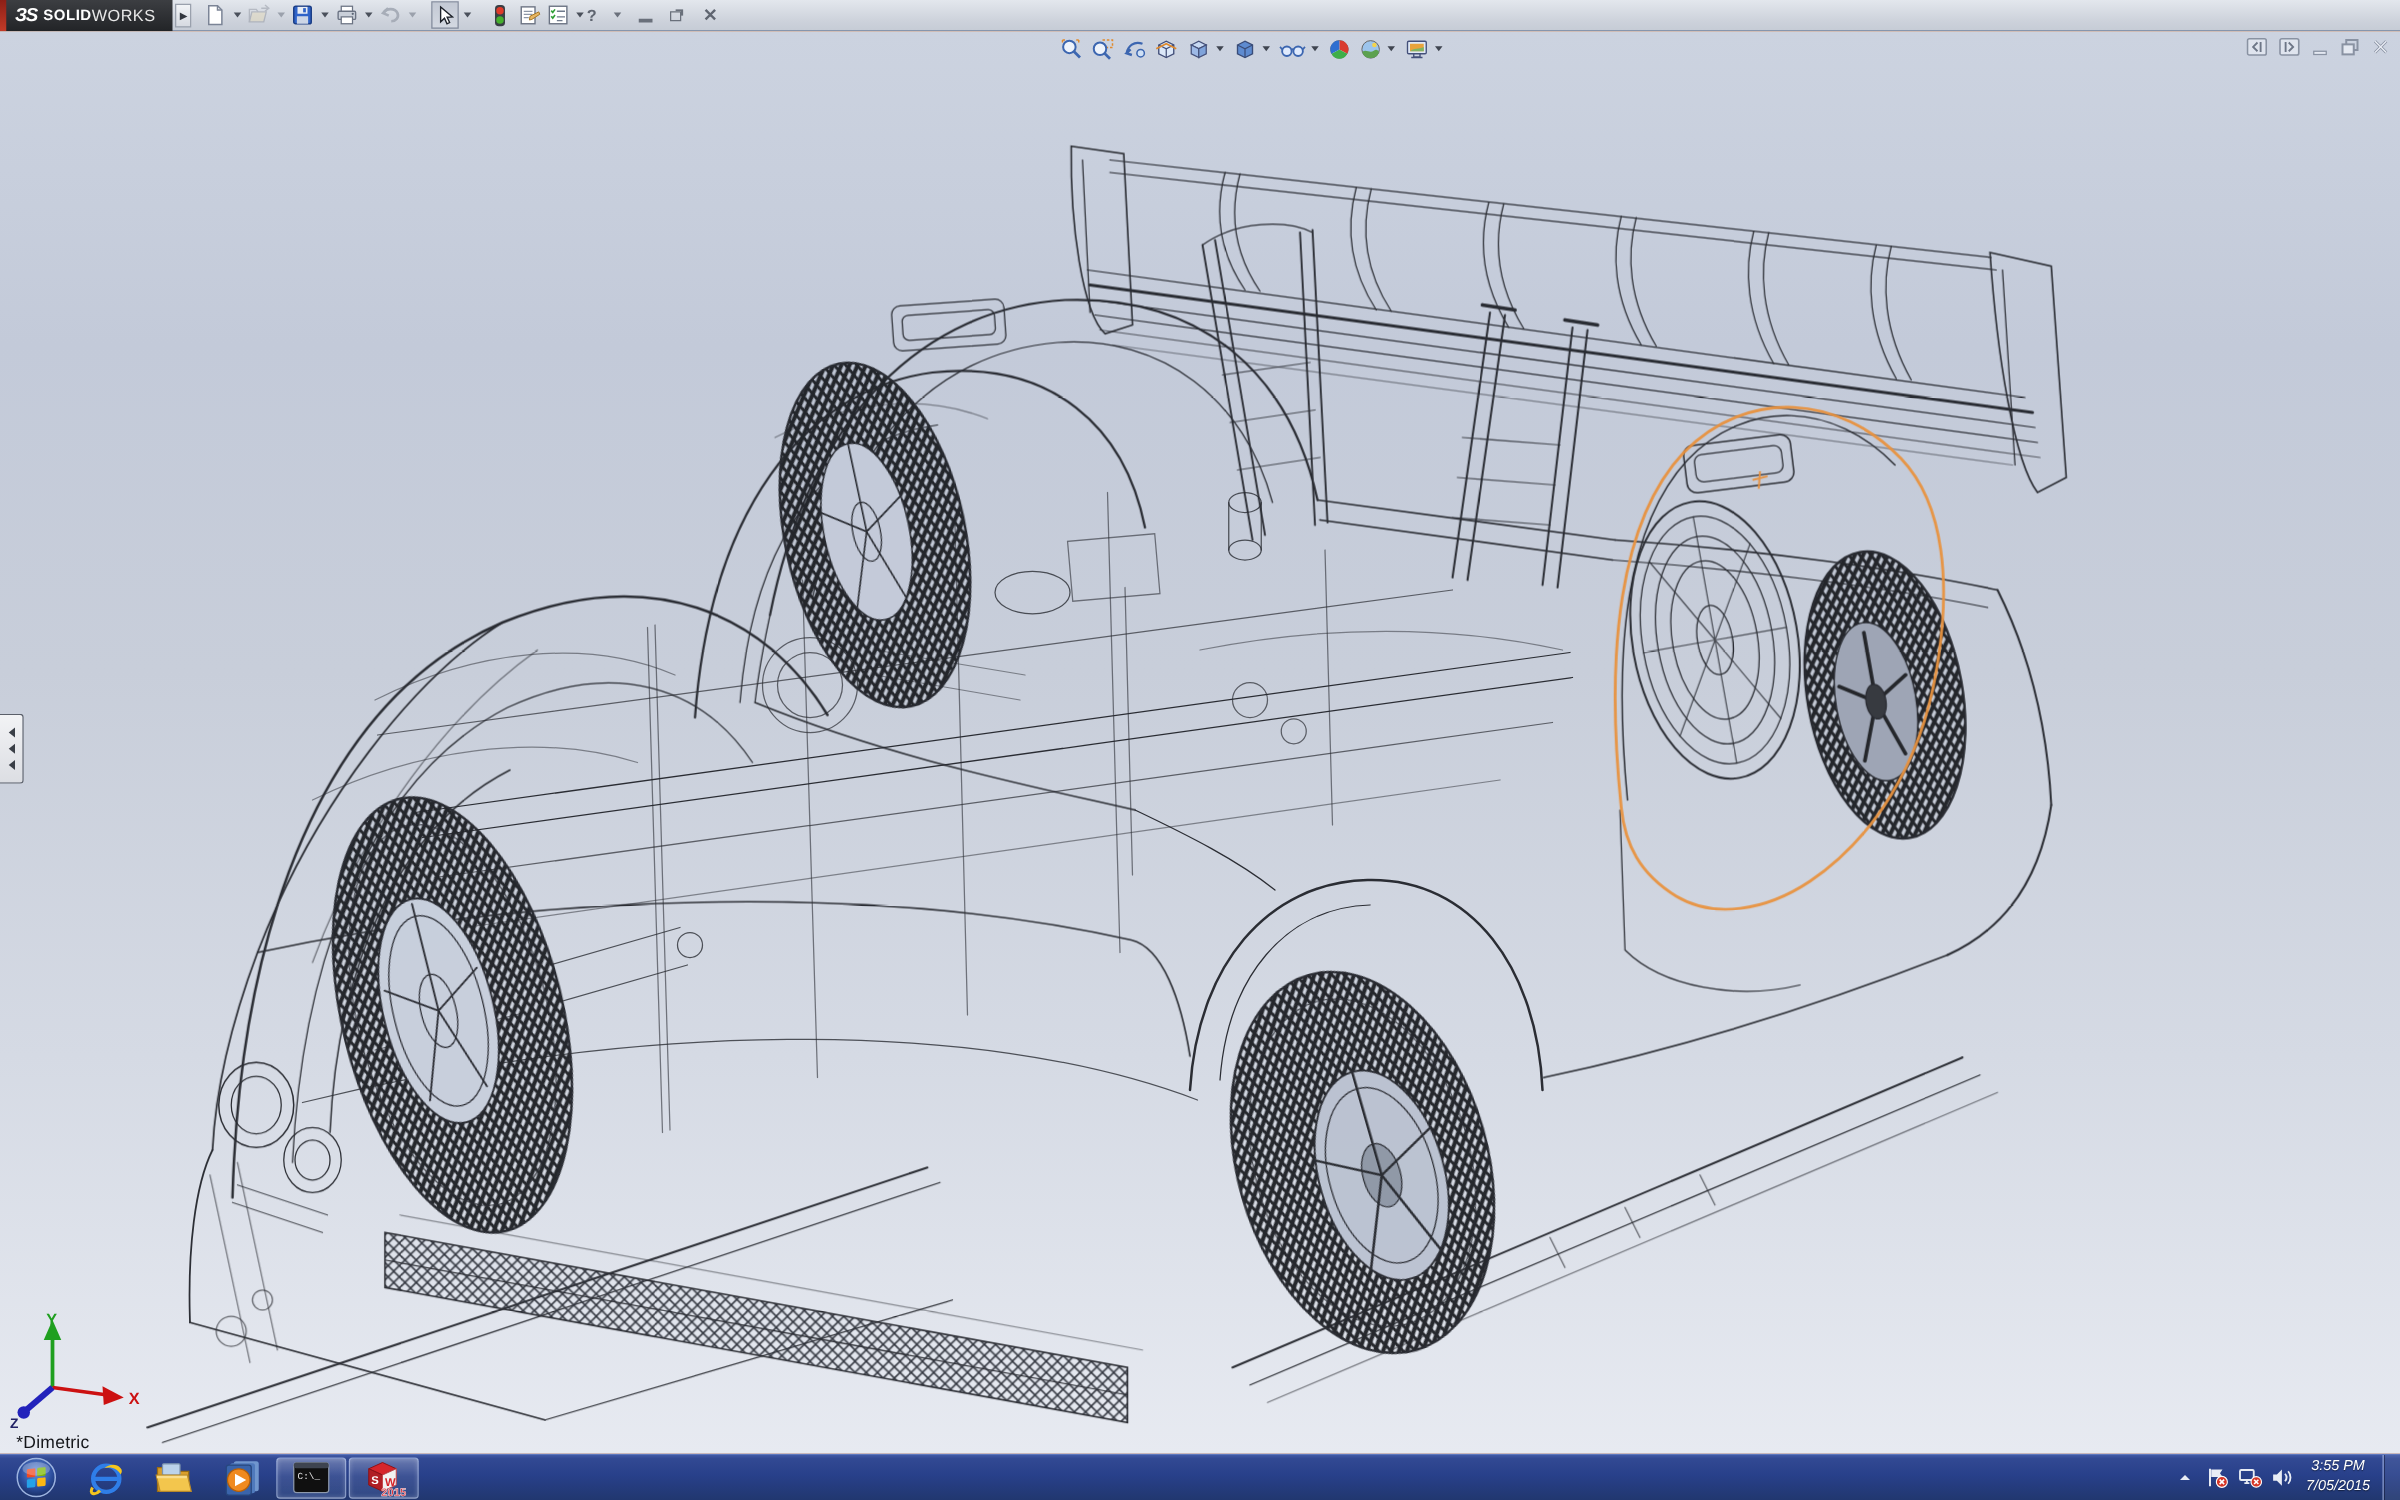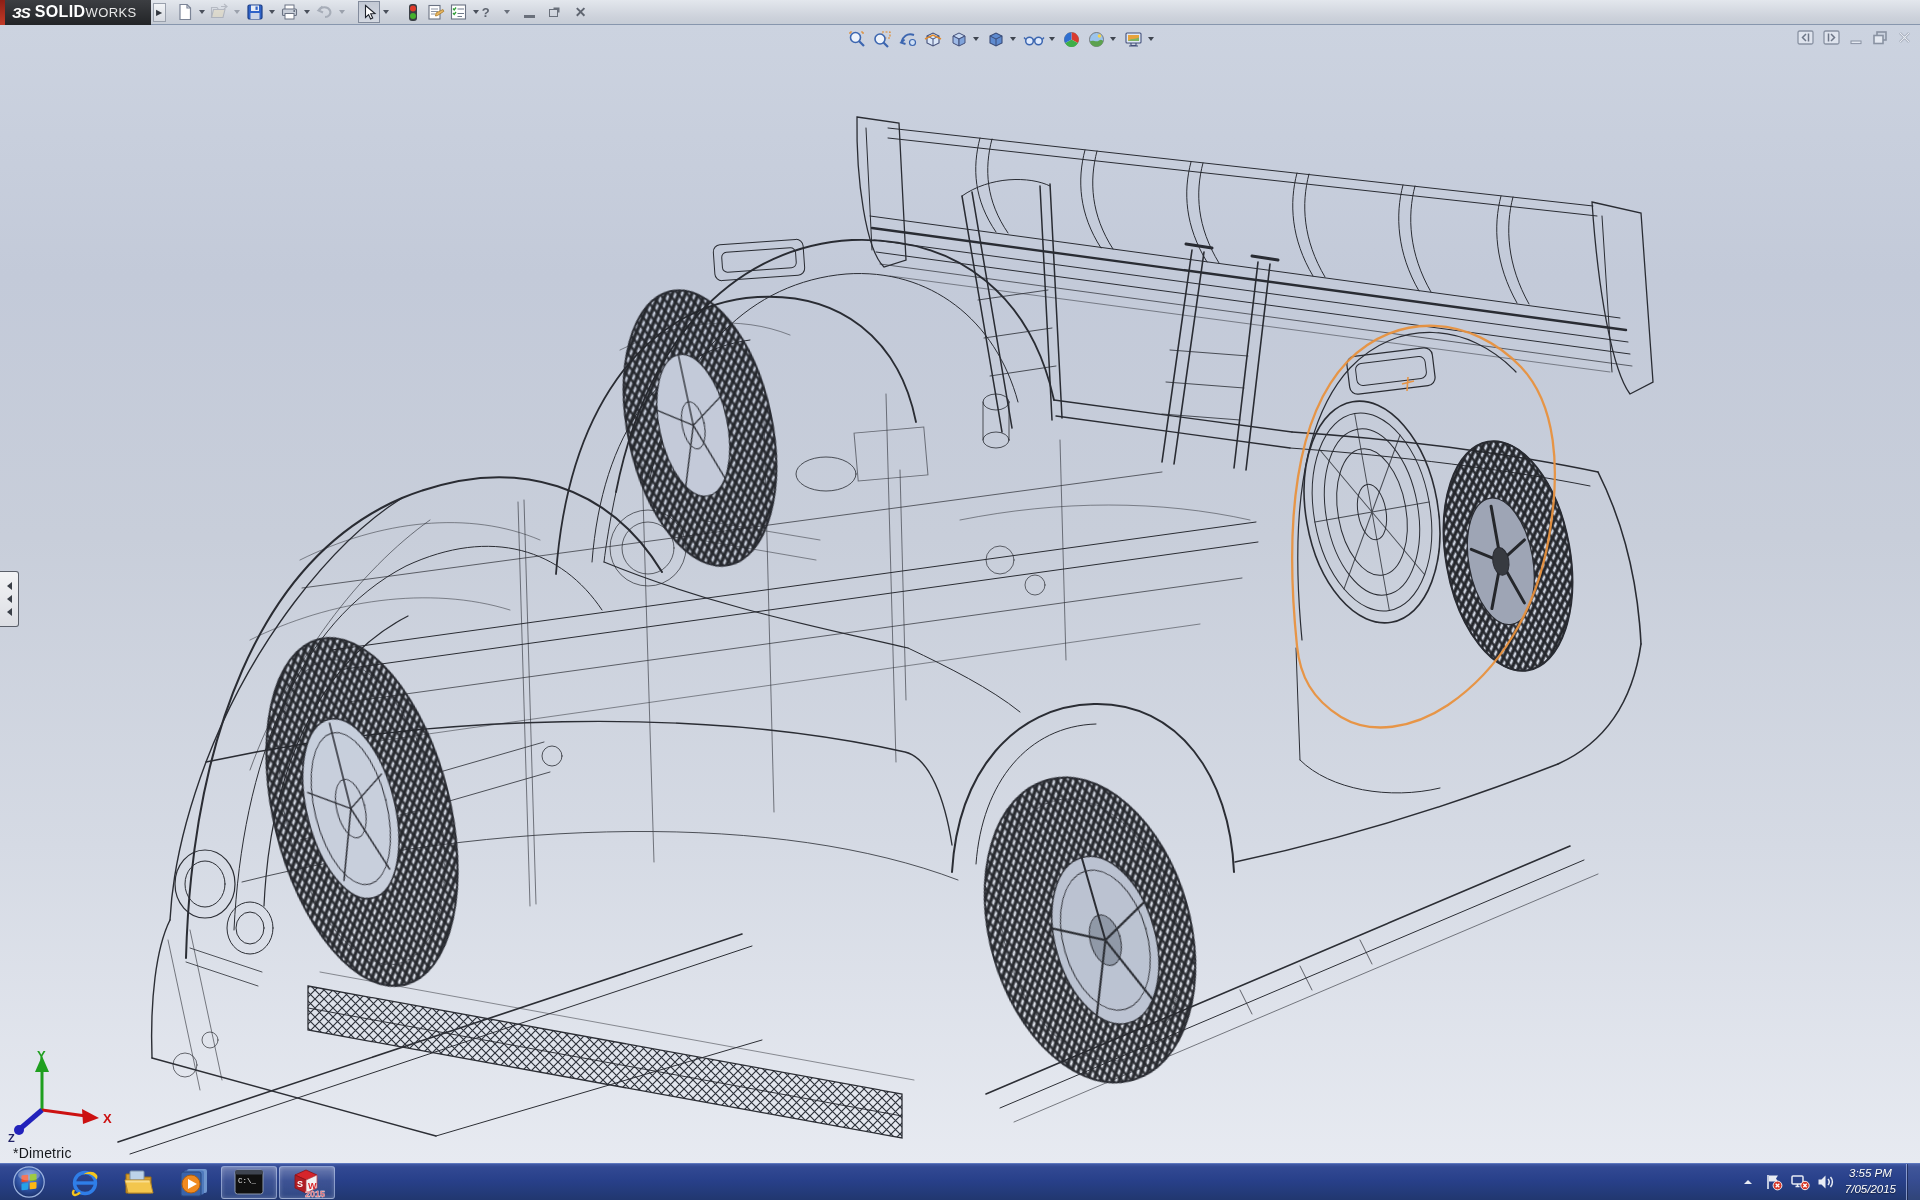--- a/index.html
+++ b/index.html
@@ -8,21 +8,21 @@
 
   
   #titlebar { position:absolute; top:0; left:0; right:0; height:25px;
     background:linear-gradient(#e3e7ed,#cdd2db 70%,#c6ccd6);
     border-bottom:1px solid #8796ad; display:flex; align-items:center; }
   #logo-block { height:25px; display:flex; align-items:center; background:linear-gradient(#3c3e42,#222427);
     padding:0 14px 0 12px; position:relative; }
   #logo-block::before { content:""; position:absolute; left:0; top:0; bottom:0; width:5px;
     background:linear-gradient(#8d1f16,#c23b28); }
   .logo-glyph { color:#fff; font-style:italic; font-weight:bold; font-size:15px; margin-right:5px; letter-spacing:-1px;}
-  .logo-bold { color:#fff; font-weight:bold; font-size:16px; letter-spacing:.4px; }
+  .logo-bold { color:#fff; font-weight:bold; font-size:12px; letter-spacing:.4px; }
   .logo-light { color:#e8e8e8; font-weight:300; font-size:13px; letter-spacing:.4px;text-align:right; }
   #logo-expander { width:13px; height:19px; margin-left:2px; border:1px solid #9aa1ad;
     background:linear-gradient(#f2f4f7,#d6dae1); color:#32373f; font-size:8px; line-height:17px; text-align:center; }
   #main-toolbar { display:flex; align-items:center; margin-left:8px; gap:1px; }
   .tbtn { height:22px; min-width:22px; display:flex; align-items:center; justify-content:center; border:1px solid transparent; }
   .tbtn.pressed { background:linear-gradient(#c3c9d4,#d3d8e1); border:1px solid #828b9c; }
   .tcaret { width:11px; height:22px; display:flex; align-items:center; justify-content:center; }
   .tcaret i { width:0; height:0; border-left:3.5px solid transparent; border-right:3.5px solid transparent; border-top:4px solid #4a505b; }
   .tcaret.dim i { border-top-color:#9ba1ac; }
   .tgap { width:8px; }

